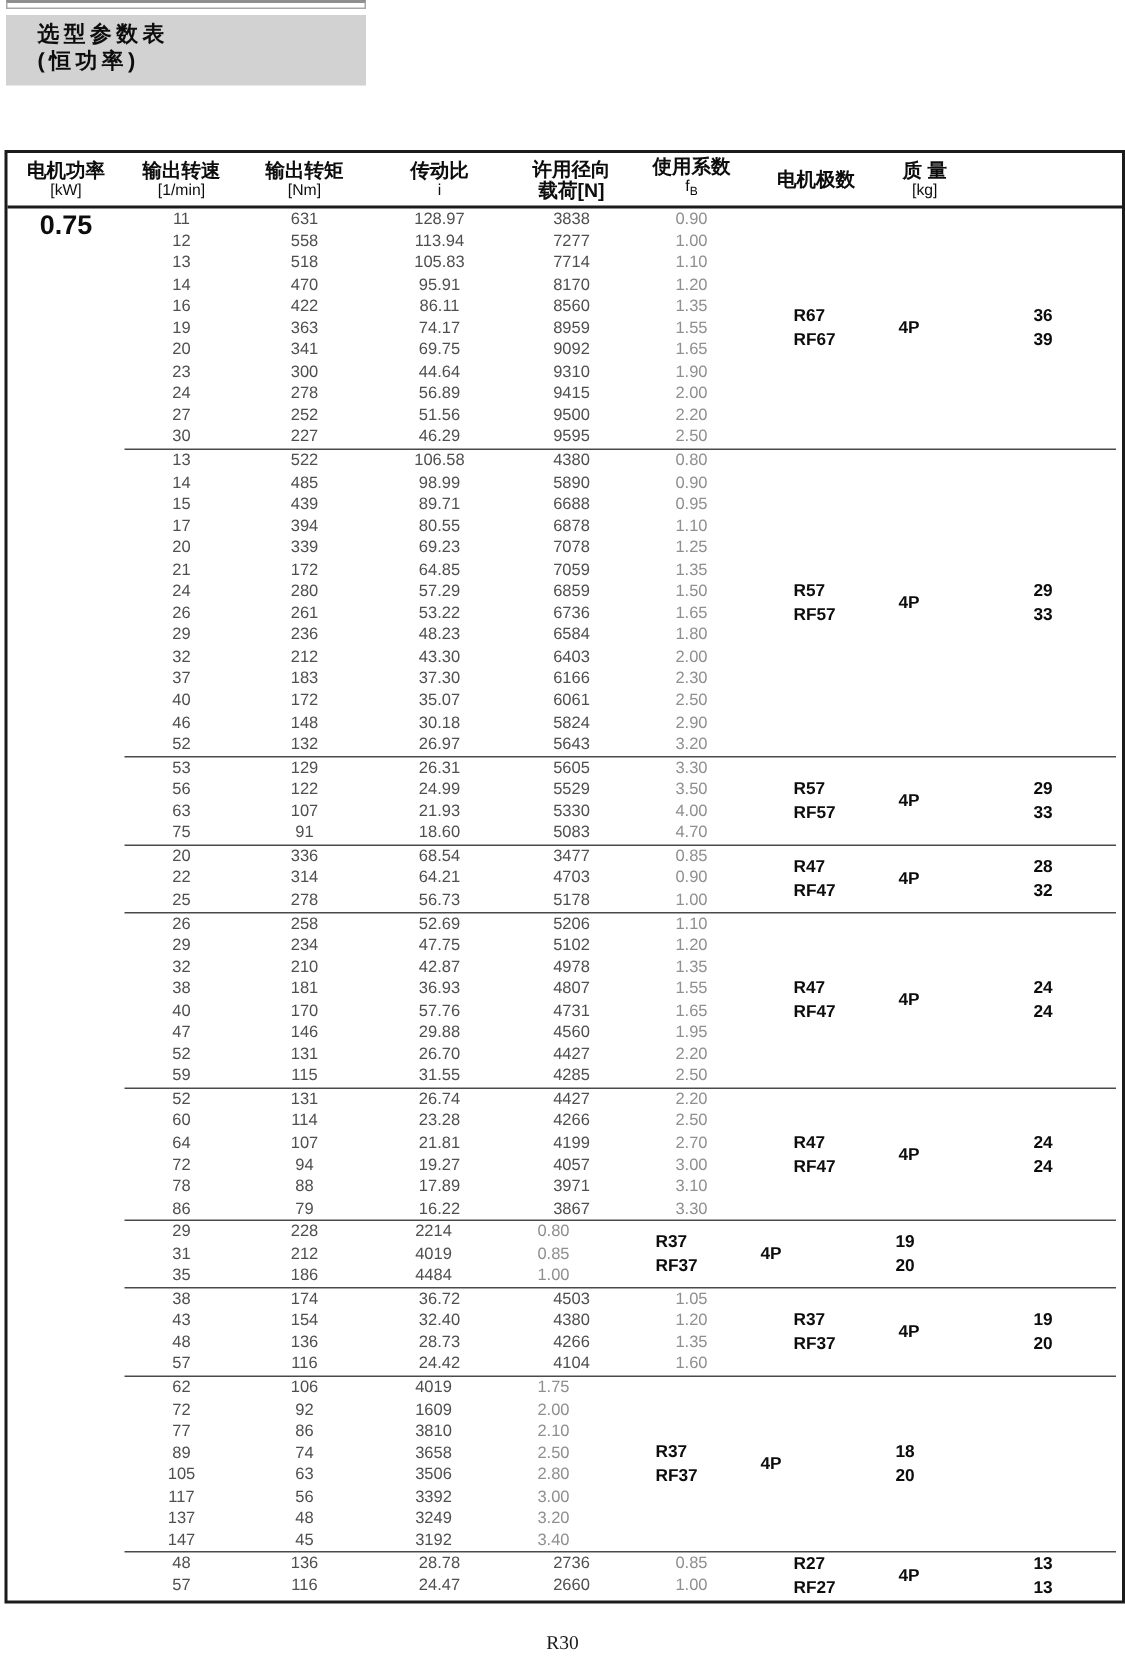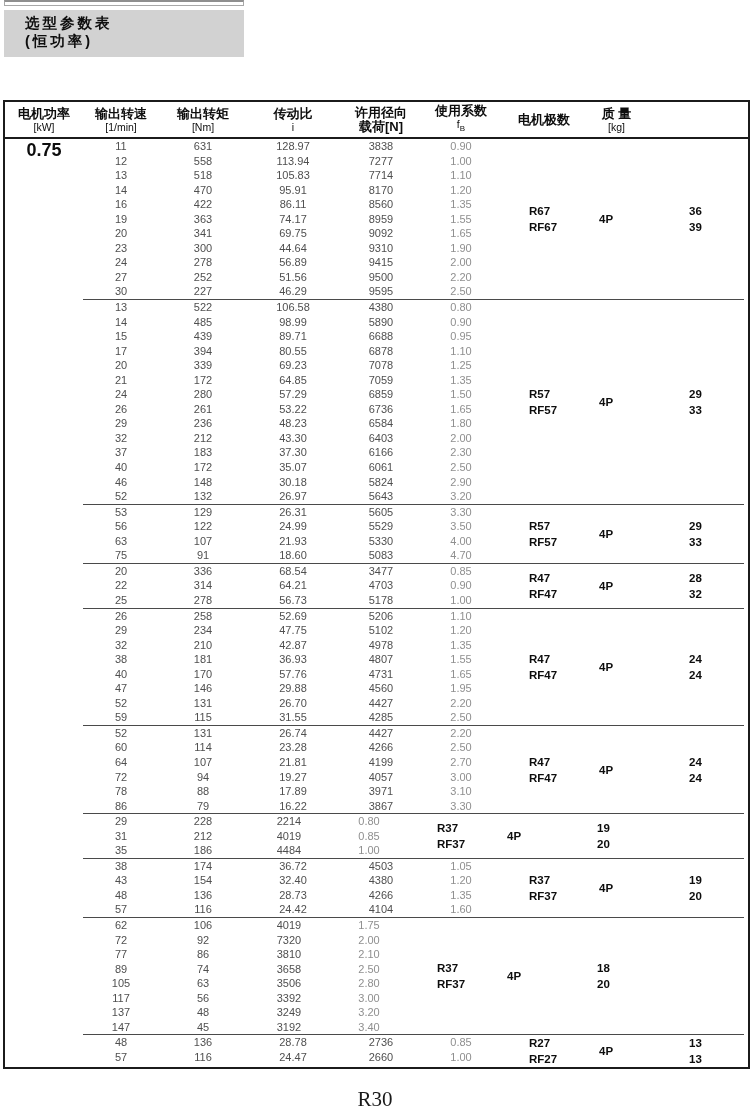--- a/index.html
+++ b/index.html
@@ -48,21 +48,21 @@
 
   .model-col{display:flex;flex-direction:column;justify-content:center;padding-left:30px}
   .model-line{font-weight:bold;font-size:11.5px;line-height:16px;color:#0d0d0d;text-align:left}
   .poles-col{display:flex;align-items:center;justify-content:flex-start}
   .poles-val{font-weight:bold;font-size:11.5px;color:#0d0d0d}
   .mass-col{display:flex;flex-direction:column;justify-content:center;text-align:left}
   .mass-line{font-weight:bold;font-size:11.5px;line-height:16px;color:#0d0d0d}
 
   .page-footer{
     position:absolute;left:0;width:750px;top:1087px;text-align:center;
-    font-family:"Liberation Serif",serif;font-size:21px;color:#1a1a1a;
+    font-family:"Liberation Serif",serif;font-size:13px;color:#1a1a1a;
   }
 </style>
 </head>
 <body>
 
 <div class="top-strip"></div>
 
 <div class="title-box">
   <div class="title-line">选型参数表</div>
   <div class="title-line">(恒功率)</div>
@@ -568,21 +568,21 @@
             <div class="cell">92</div>
             <div class="cell">86</div>
             <div class="cell">74</div>
             <div class="cell">63</div>
             <div class="cell">56</div>
             <div class="cell">48</div>
             <div class="cell">45</div>
           </div>
           <div class="col w4">
             <div class="cell">4019</div>
-            <div class="cell">7320</div>
+            <div class="cell">1609</div>
             <div class="cell">3810</div>
             <div class="cell">3658</div>
             <div class="cell">3506</div>
             <div class="cell">3392</div>
             <div class="cell">3249</div>
             <div class="cell">3192</div>
           </div>
           <div class="col w5 fb-col">
             <div class="cell">1.75</div>
             <div class="cell">2.00</div>

